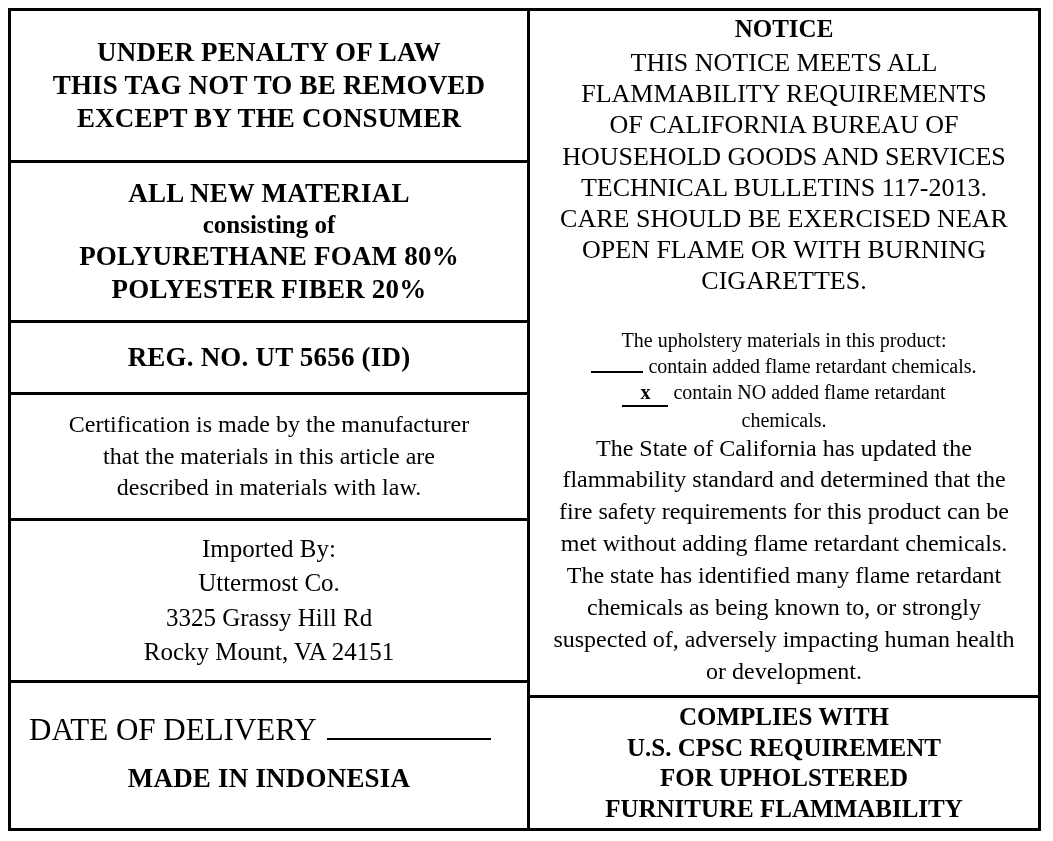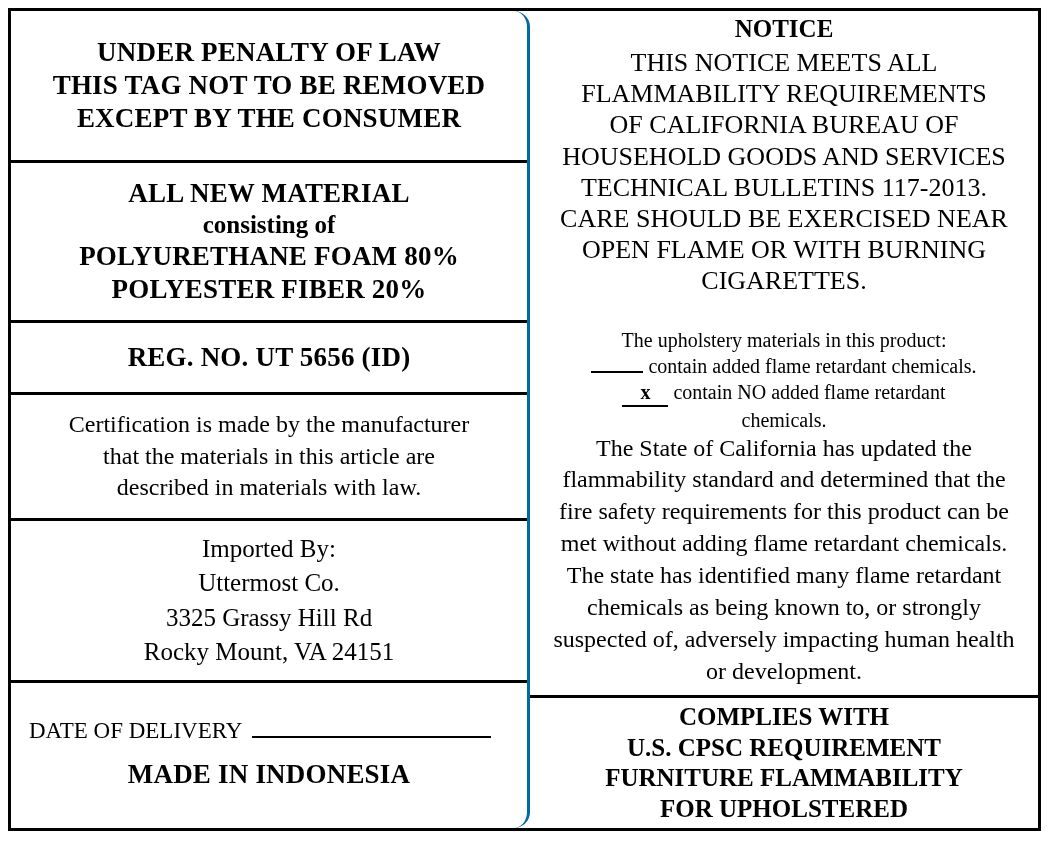--- a/index.html
+++ b/index.html
@@ -27,22 +27,21 @@
     flex-direction: row;
   }
 
   .col {
     display: flex;
     flex-direction: column;
     box-sizing: border-box;
   }
   .col-left {
     width: 519px;
-    border-right: 3px solid #0369a1;
-    border-radius: 16px;
+    border-right: 3px solid #000000;
   }
   .col-right {
     flex: 1;
   }
 
   .cell {
     box-sizing: border-box;
     border-bottom: 3px solid #000;
     display: flex;
     flex-direction: column;
@@ -86,21 +85,21 @@
   .date-row {
     width: 100%;
     display: flex;
     align-items: baseline;
     justify-content: flex-start;
     padding-left: 8px;
     box-sizing: border-box;
     margin-bottom: 14px;
   }
   .date-label {
-    font-size: 23px;
+    font-size: 31px;
     white-space: nowrap;
   }
   .date-blank {
     flex: 1;
     border-bottom: 2px solid #000;
     margin-left: 10px;
     margin-right: 26px;
     height: 20px;
   }
 
@@ -225,19 +224,19 @@
         </div>
         <div class="chk-row">chemicals.</div>
       </div>
 
       <div class="state-para">The State of California has updated the flammability standard and determined that the fire safety requirements for this product can be met without adding flame retardant chemicals. The state has identified many flame retardant chemicals as being known to, or strongly suspected of, adversely impacting human health or development.</div>
     </div>
 
     <div class="cell c-complies last">
       <div class="complies-line">COMPLIES WITH</div>
       <div class="complies-line">U.S. CPSC REQUIREMENT</div>
+      <div class="complies-line">FOR UPHOLSTERED</div>
       <div class="complies-line">FURNITURE FLAMMABILITY</div>
-      <div class="complies-line">FOR UPHOLSTERED</div>
     </div>
 
   </div>
 
 </div>
 
 </body></html>

